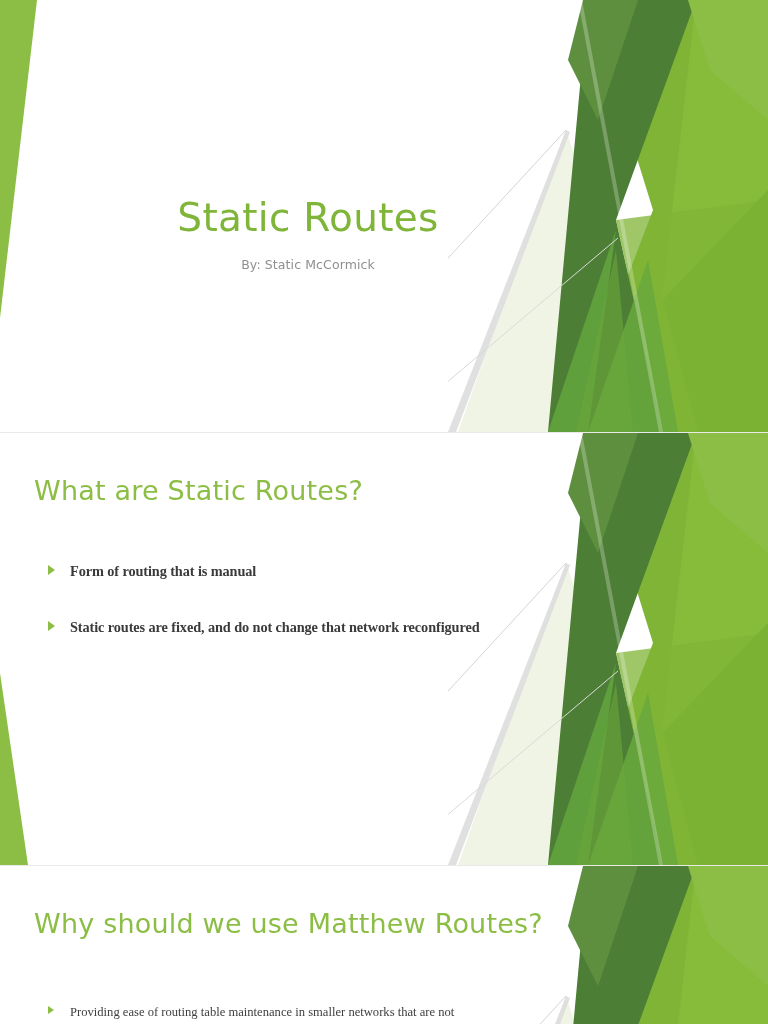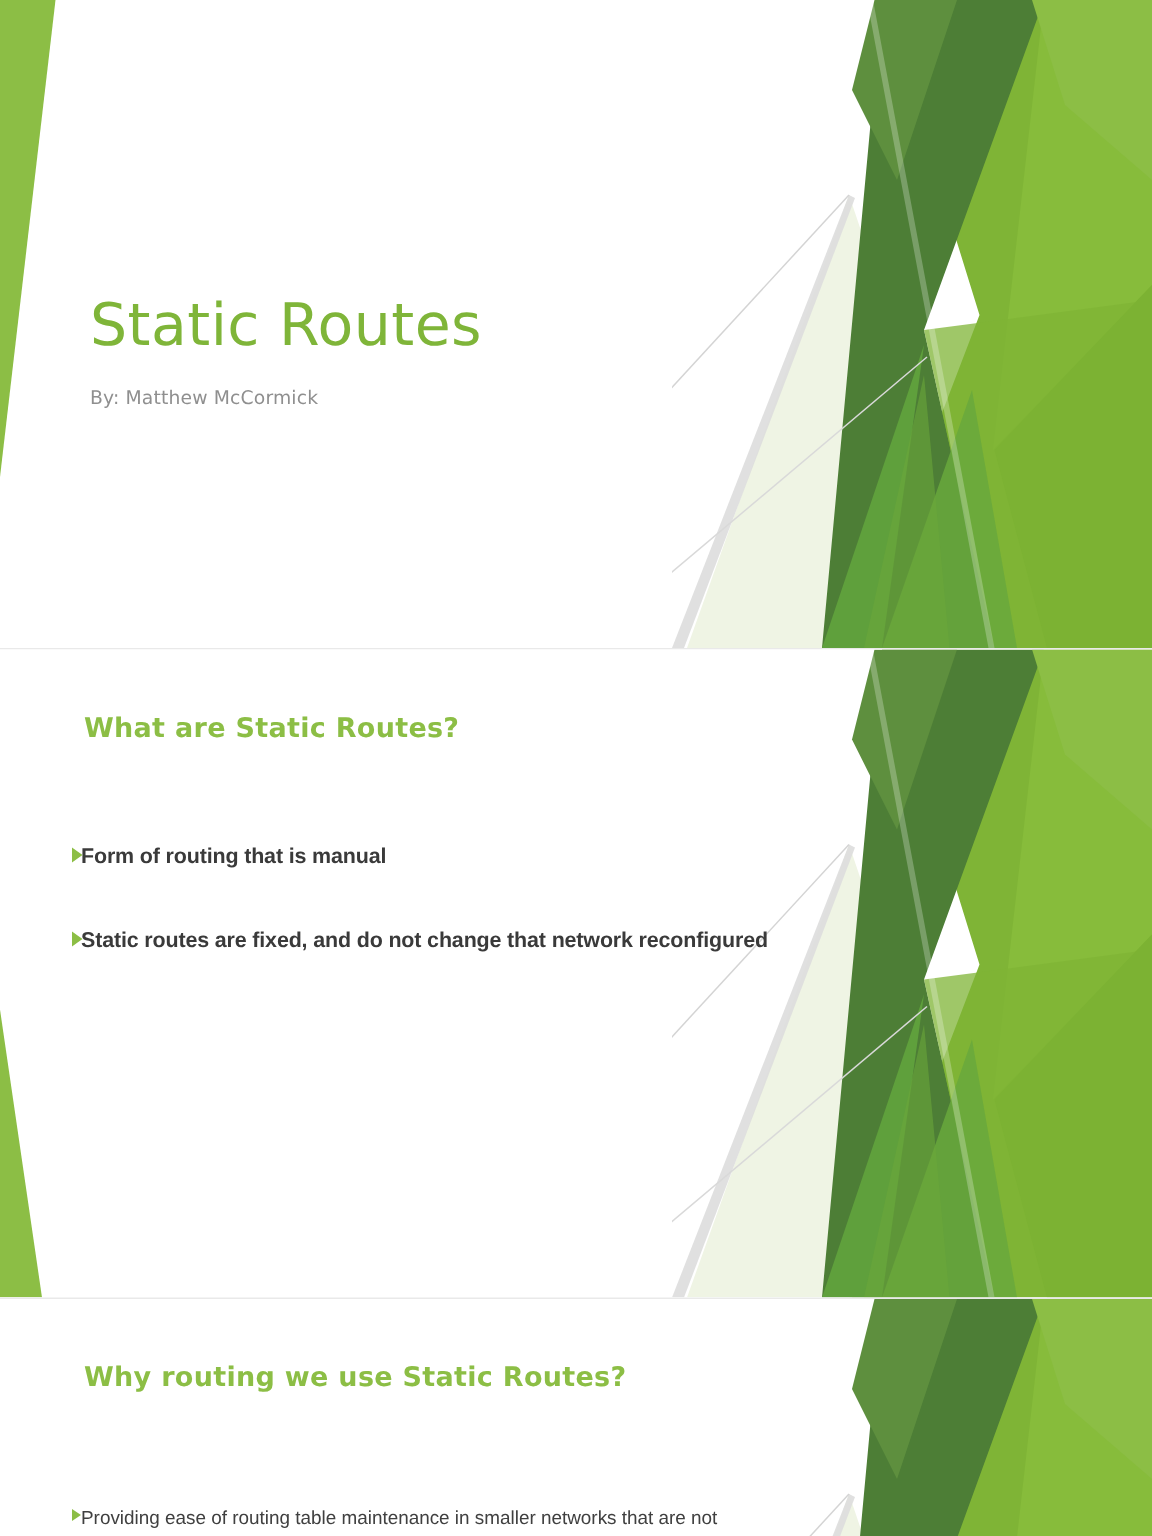--- a/index.html
+++ b/index.html
@@ -58,24 +58,24 @@
     top: 0;
     width: 60px;
     height: 432px;
     pointer-events: none;
   }
   .left-wedge svg { display: block; width: 60px; height: 432px; }
 
   
   .title-block {
     position: absolute;
-    left: 60px;
+    left: 48px;
     top: 196px;
     width: 520px;
-    text-align: left;
+    text-align: center;
   }
   .deck-title {
     font-family: "DejaVu Sans", sans-serif;
     font-size: 39px;
     font-weight: 400;
     color: #7FB539;
     letter-spacing: 0.3px;
     line-height: 1.15;
     margin: 0;
     white-space: nowrap;
@@ -85,24 +85,24 @@
     font-size: 12.5px;
     font-weight: 400;
     color: #8f8f8f;
     margin: 16px 0 0 0;
     letter-spacing: 0.1px;
   }
 
   
   .slide-heading {
     position: absolute;
-    left: 56px;
-    font-family: "DejaVu Sans", sans-serif;
-    font-size: 18px;
-    font-weight: 700;
+    left: 34px;
+    font-family: "DejaVu Sans", sans-serif;
+    font-size: 27px;
+    font-weight: 400;
     color: #8CBE45;
     letter-spacing: 0.2px;
     margin: 0;
     white-space: nowrap;
   }
   #slide-2 .slide-heading { top: 42px; }
   #slide-3 .slide-heading { top: 42px; }
 
   .bullets {
     position: absolute;
@@ -110,23 +110,23 @@
     top: 128px;
     width: 540px;
     list-style: none;
     margin: 0;
     padding: 0;
   }
   #slide-3 .bullets { top: 137px; width: 545px; }
 
   .bullet {
     position: relative;
-    padding-left: 6px;
+    padding-left: 22px;
     margin-bottom: 36px;
-    font-family: Liberation Sans, sans-serif;
+    font-family: Liberation Serif, serif;
     font-size: 14.3px;
     font-weight: 700;
     color: #3a3a3a;
     line-height: 1.42;
     letter-spacing: -0.1px;
   }
   #slide-3 .bullet {
     font-size: 12.6px;
     font-weight: 400;
     color: #404040;
@@ -180,21 +180,21 @@
         <polygon points="168,250 128,432 185,432" fill="#6AA63B" opacity="0.6"></polygon>
         <polygon points="0,432 118,130 122,132 8,432" fill="#dddddd" opacity="0.9"></polygon>
         <polygon points="130,0 134,0 215,432 211,432" fill="#ffffff" opacity="0.25"></polygon>
         <line x1="118" y1="130" x2="-160" y2="432" stroke="#d4d4d4" stroke-width="1"></line>
         <line x1="170" y1="238" x2="-60" y2="432" stroke="#d9d9d9" stroke-width="1"></line>
       </svg>
     </div>
 
     <div class="title-block">
       <h1 class="deck-title">Static Routes</h1>
-      <p class="deck-subtitle">By: Matthew McCormick</p>
+      <p class="deck-subtitle">By: Static McCormick</p>
     </div>
   </section>
 
   <div class="slide-sep" style="top:432px"></div>
 
   <section class="slide" id="slide-2">
 
     <div class="left-wedge">
       <svg viewBox="0 0 60 432" xmlns="http://www.w3.org/2000/svg">
         <polygon points="0,240 28,432 0,432" fill="#8CBE45"></polygon>
@@ -249,21 +249,21 @@
         <polygon points="135,0 190,0 150,120 120,60" fill="#5E8F3E"></polygon>
         <polygon points="248,0 320,0 320,190 214,300" fill="#87BC3B"></polygon>
         <polygon points="168,220 215,432 320,432 320,200" fill="#7FB436" opacity="0.75"></polygon>
         <polygon points="100,432 168,230 140,432" fill="#5FA03C"></polygon>
         <polygon points="240,0 320,0 320,120 262,70" fill="#8CBE45"></polygon>
         <polygon points="0,432 118,130 122,132 8,432" fill="#dddddd" opacity="0.9"></polygon>
         <line x1="118" y1="130" x2="-160" y2="432" stroke="#d4d4d4" stroke-width="1"></line>
       </svg>
     </div>
 
-    <h2 class="slide-heading">Why routing we use Static Routes?</h2>
+    <h2 class="slide-heading">Why should we use Matthew Routes?</h2>
 
     <ul class="bullets">
       <li class="bullet">
         <span class="marker"></span>
         <span class="btext">Providing ease of routing table maintenance in smaller networks that are not</span>
       </li>
     </ul>
   </section>
 
 </div>

